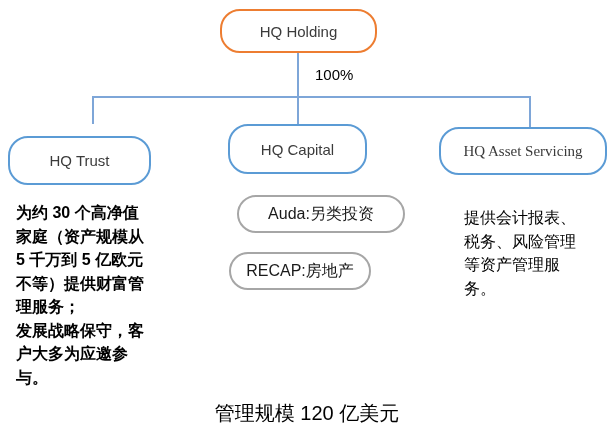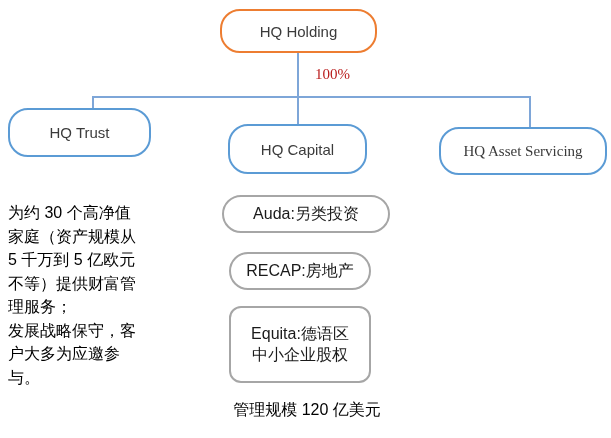--- a/index.html
+++ b/index.html
@@ -7,40 +7,40 @@
     position:relative;width:611px;height:438px;background:#ffffff;
     font-family:"Liberation Sans","DejaVu Sans",sans-serif;color:#000;
     overflow:hidden;
   }
   .node{
     position:absolute;display:flex;align-items:center;justify-content:center;
     background:#ffffff;border-radius:20px;box-sizing:border-box;
     font-size:15px;color:#3b3b3b;text-align:center;
   }
   .node-holding{left:220px;top:9px;width:157px;height:44px;border:2.5px solid #ED7D31;}
-  .node-trust{left:8px;top:108px;width:143px;height:49px;border:2px solid #5B9BD5;}
+  .node-trust{left:8px;top:136px;width:143px;height:49px;border:2px solid #5B9BD5;}
   .node-capital{left:228px;top:124px;width:139px;height:50px;border:2px solid #5B9BD5;}
   .node-asset{left:439px;top:127px;width:168px;height:48px;border:2px solid #5B9BD5;font-family:Liberation Serif, serif;}
   .node-product{border:2px solid #A6A6A6;border-radius:8px;font-size:16px;color:#1a1a1a;}
-  .node-auda{left:222px;top:195px;width:168px;height:38px;border-radius:19px;}
+  .node-auda{left:237px;top:195px;width:168px;height:38px;border-radius:19px;}
   .node-recap{left:229px;top:252px;width:142px;height:38px;border-radius:19px;}
   .node-equita{left:229px;top:306px;width:142px;height:77px;border-radius:12px;}
   .line{position:absolute;background:#7EA6D8;}
   .line.h{height:2px;}
   .line.v{width:2px;}
-  .pct{position:absolute;left:315px;top:66px;font-size:15px;color:#b91c1c;font-family:Liberation Serif, serif;}
+  .pct{position:absolute;left:315px;top:66px;font-size:15px;color:#000000;}
   .desc{
     position:absolute;font-size:16px;line-height:23.5px;color:#000;
     white-space:pre-line;text-align:left;
   }
-  .desc-left{left:8px;top:201px;width:158px;}
+  .desc-left{left:16px;top:201px;width:158px;font-weight:bold;}
   .desc-right{left:464px;top:206px;width:140px;}
   .footnote{
     position:absolute;left:212px;top:400px;width:190px;text-align:center;
-    font-size:16px;color:#000;
+    font-size:20px;color:#000;
   }
   .multiline{white-space:pre-line;}
 </style>
 </head>
 <body>
 
 <div class="canvas">
 
   <div class="line v" style="left:297px;top:53px;height:71px"></div>
   <div class="line h" style="left:92px;top:96px;width:439px"></div>
@@ -62,29 +62,29 @@
   <div class="node node-asset">
     <span>HQ Asset Servicing</span>
   </div>
 
   <div class="node node-product node-auda">
     <span class="multiline">Auda:另类投资</span>
   </div>
   <div class="node node-product node-recap">
     <span class="multiline">RECAP:房地产</span>
   </div>
-  <div class="node node-product node-equita">
-    <span class="multiline">Equita:德语区
-中小企业股权</span>
-  </div>
 
   <div class="desc desc-left">为约 30 个高净值
 家庭（资产规模从
 5 千万到 5 亿欧元
 不等）提供财富管
 理服务；
 发展战略保守，客
 户大多为应邀参
 与。</div>
+  <div class="desc desc-right">提供会计报表、
+税务、风险管理
+等资产管理服
+务。</div>
 
   <div class="footnote">管理规模 120 亿美元</div>
 
 </div>
 
 </body></html>

